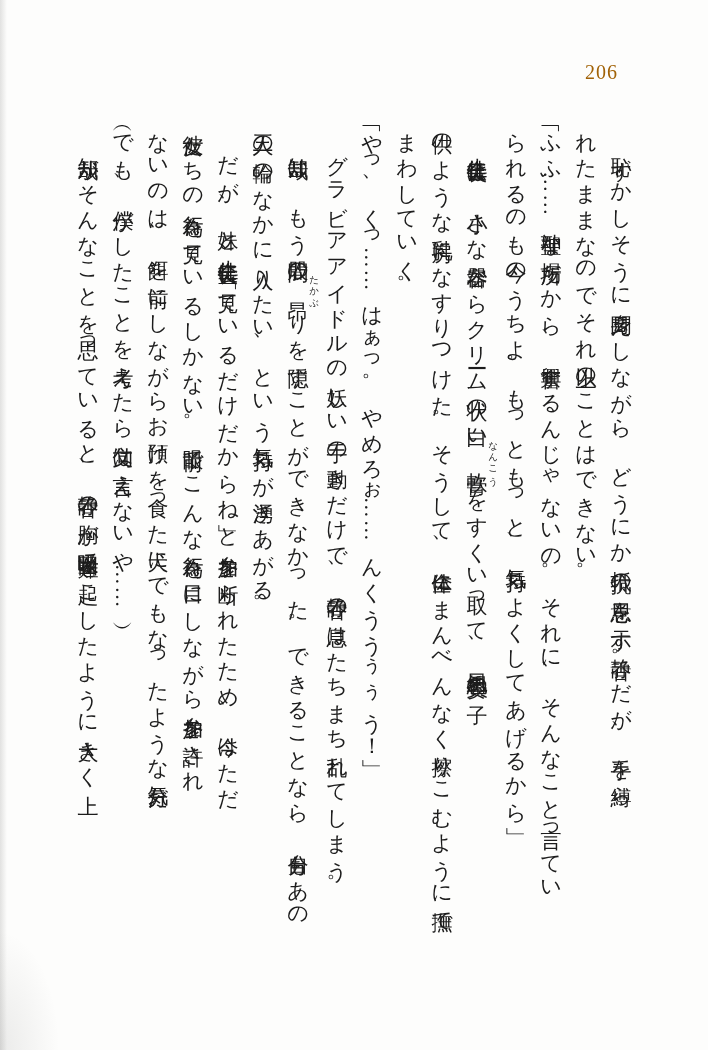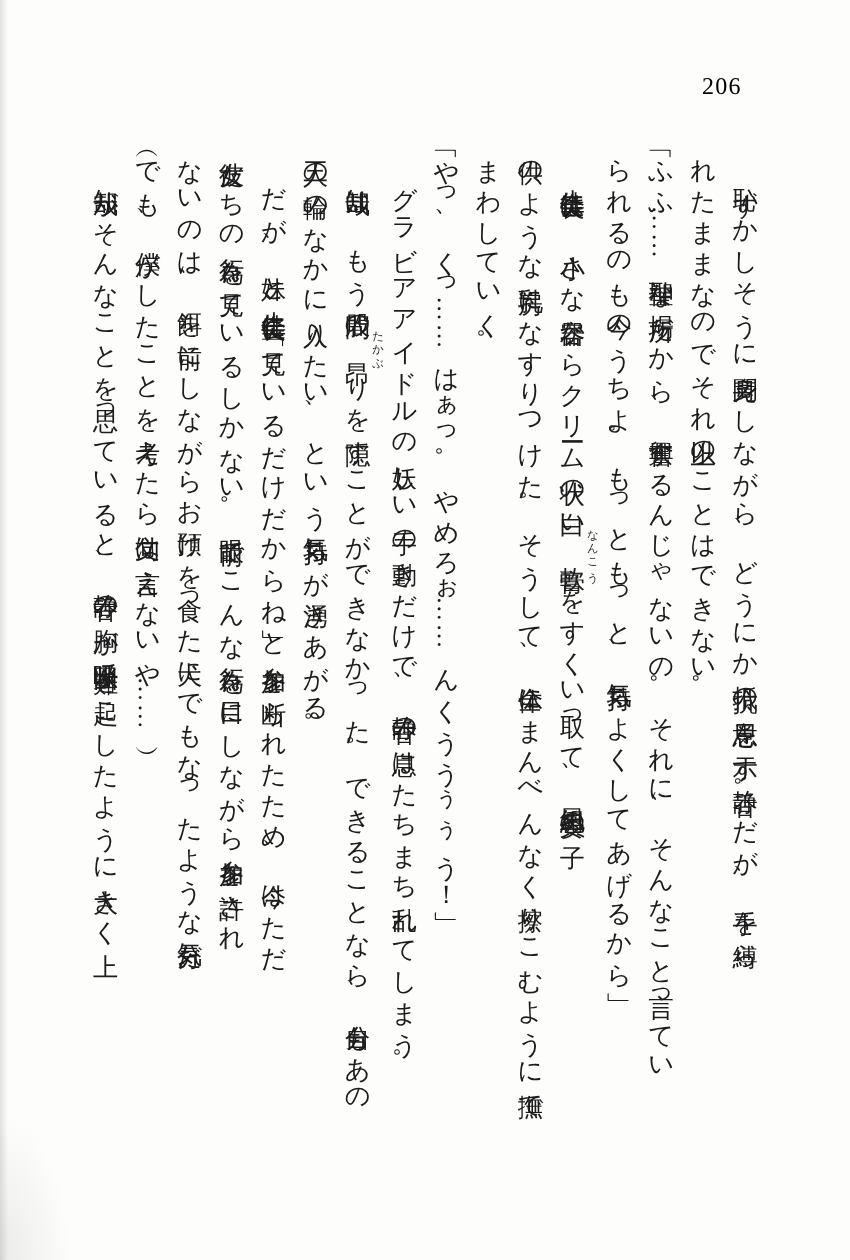--- a/index.html
+++ b/index.html
@@ -28,21 +28,21 @@
     width: 60px; height: 120px;
     background: radial-gradient(ellipse at 0% 100%, rgba(70,70,68,0.10), rgba(70,70,68,0) 70%);
     pointer-events: none;
   }
   .page-number {
     position: absolute;
     left: 585px;
     top: 61px;
     font-size: 20px;
     letter-spacing: 1px;
-    color: #000000;
+    color: #a16207;
     font-family: "Liberation Serif", "DejaVu Serif", serif;
   }
   .text-area {
     position: absolute;
     top: 118px;
     right: 70px;
     height: 884px;
     writing-mode: vertical-rl;
     text-orientation: mixed;
     font-size: 21px;

